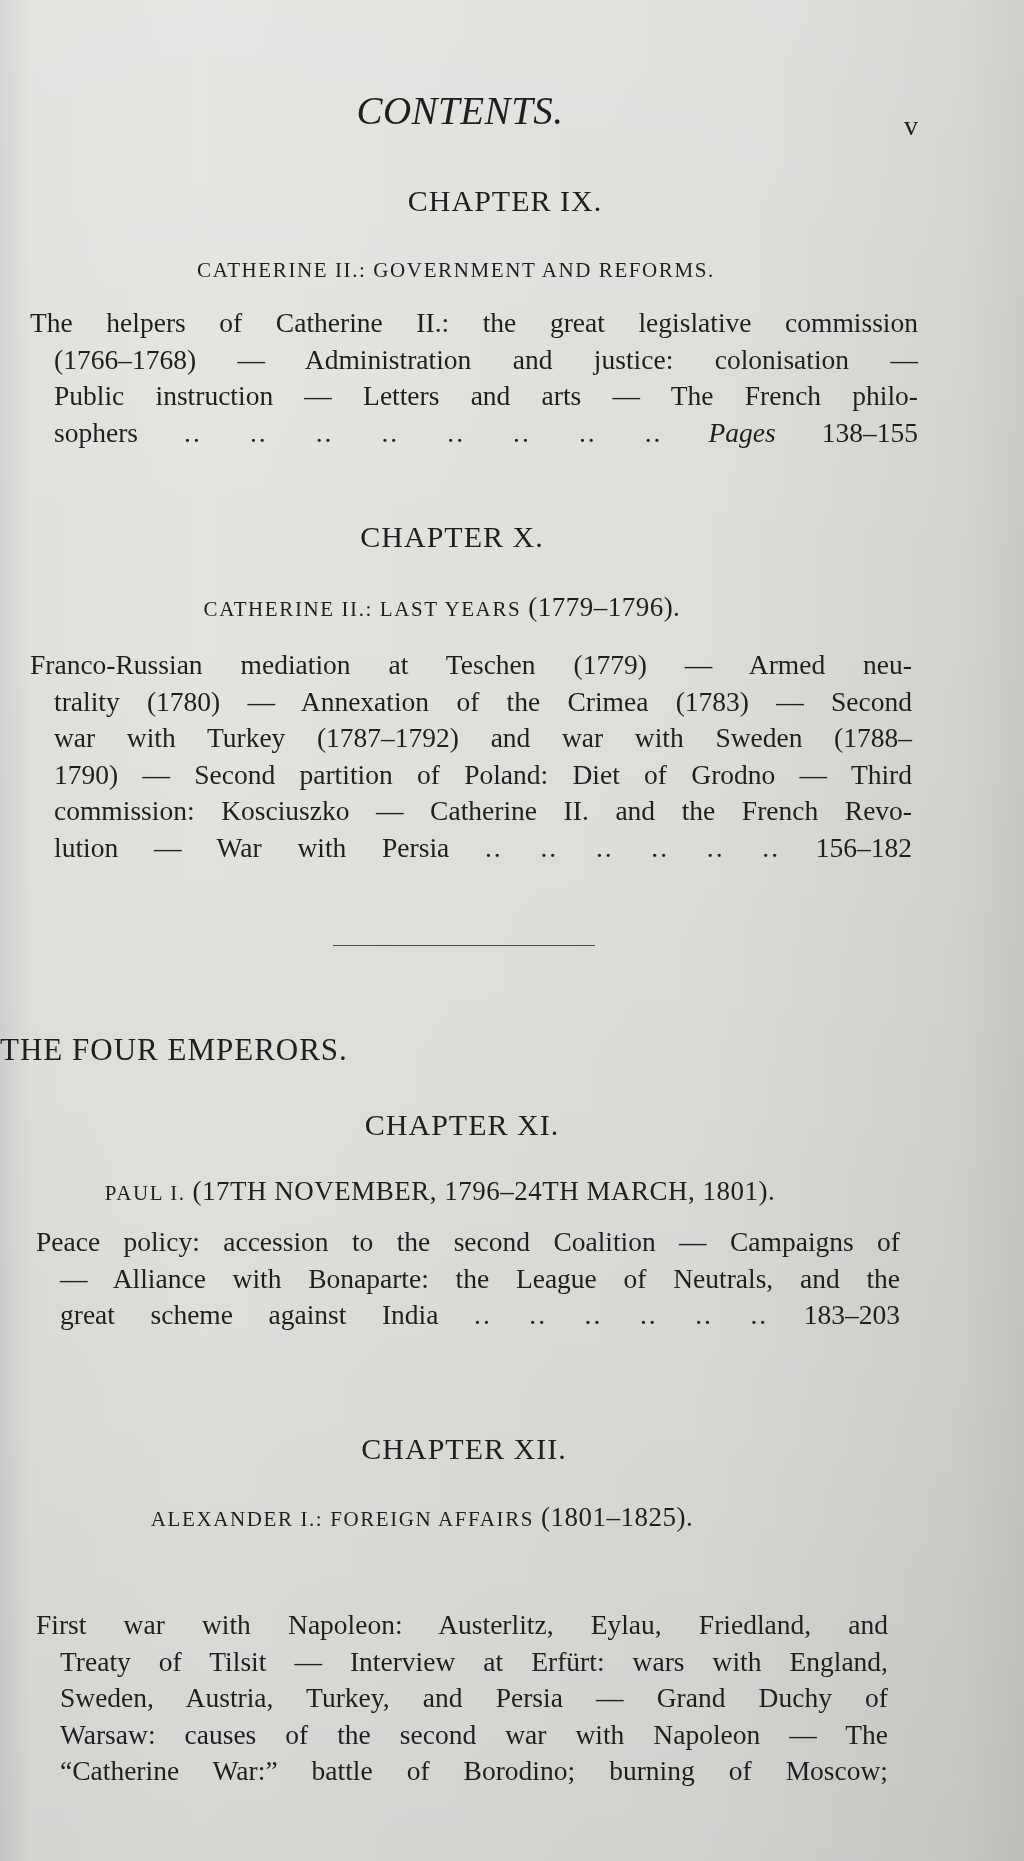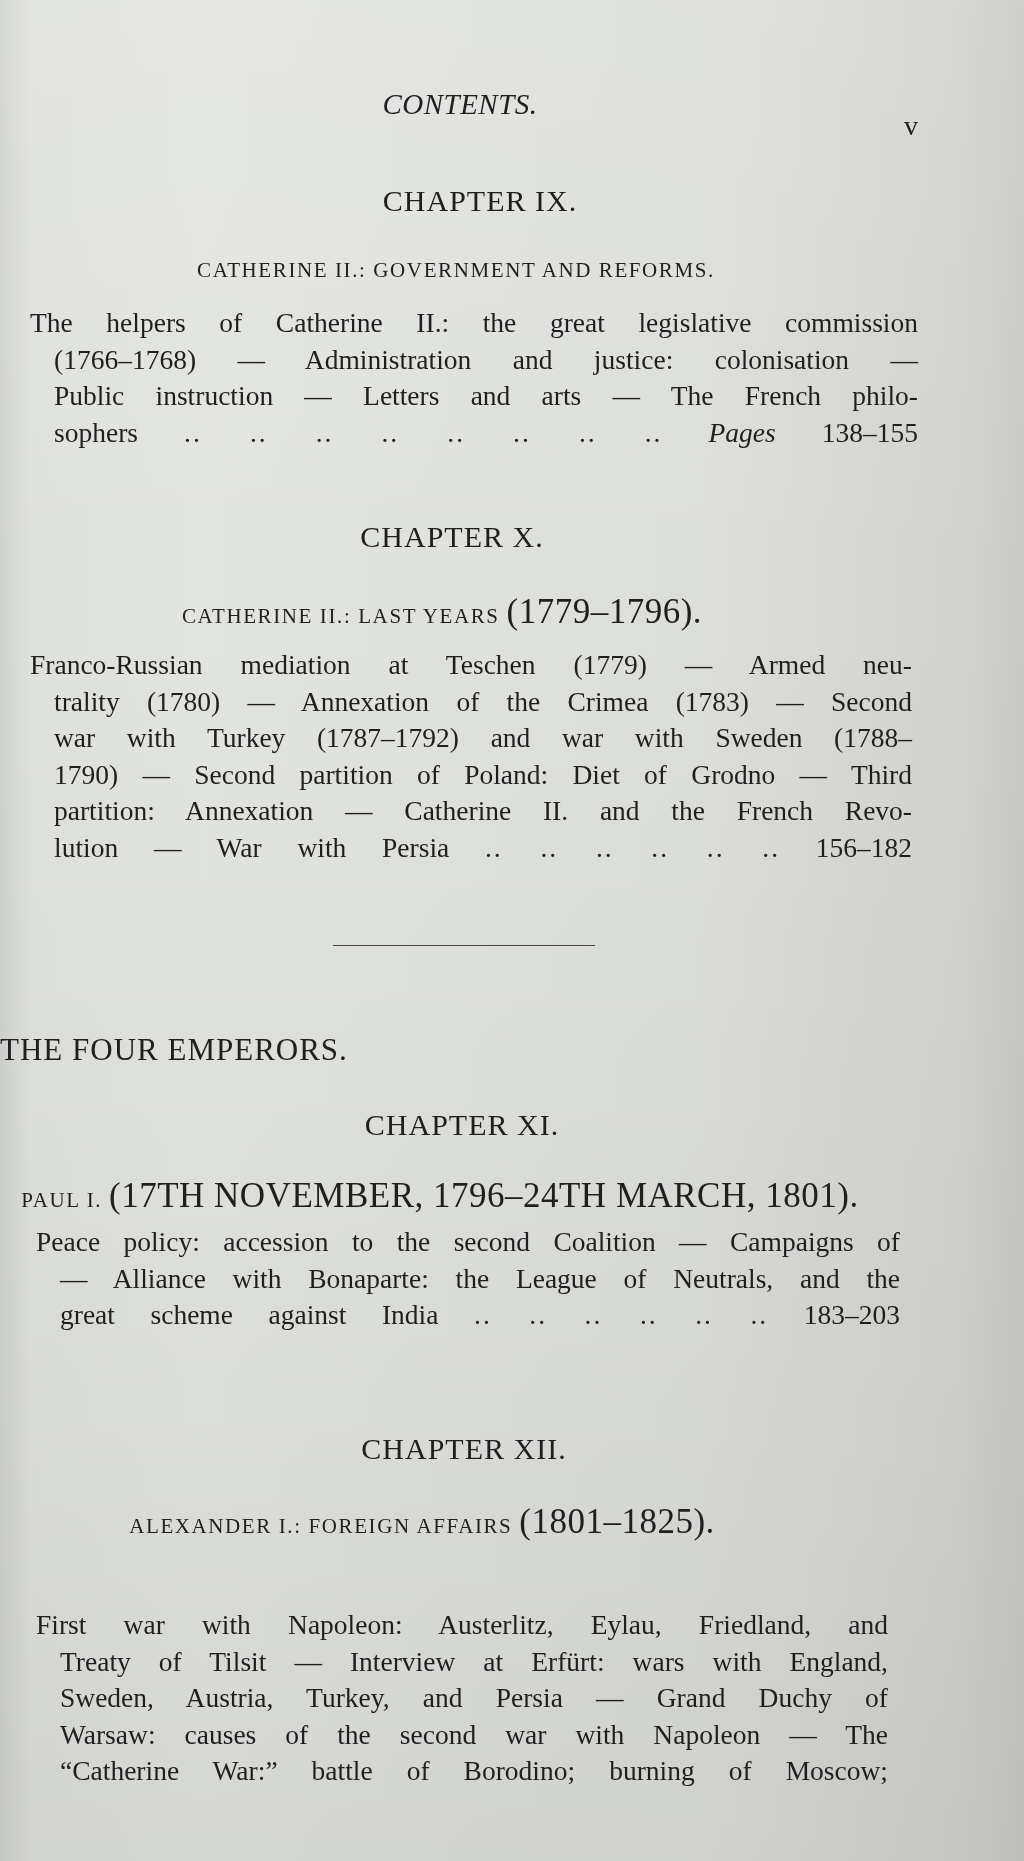--- a/index.html
+++ b/index.html
@@ -21,21 +21,21 @@
       background: linear-gradient(180deg, rgba(255,255,255,0.10) 0px, rgba(0,0,0,0) 600px, rgba(0,0,0,0.03) 1400px, rgba(0,0,0,0.06) 1861px);
       pointer-events: none;
     }
     .abs { position: absolute; }
     .running-head {
       top: 88px;
       left: 0;
       width: 920px;
       text-align: center;
       font-style: italic;
-      font-size: 29px;
+      font-size: 39px;
       letter-spacing: 0.5px;
     }
     .page-num {
       top: 110px;
       left: 904px;
       font-size: 28px;
     }
     .chapter-title {
       left: 0;
       width: 960px;
@@ -45,21 +45,21 @@
     }
     .chapter-sub {
       left: 0;
       width: 940px;
       text-align: center;
       font-size: 21px;
       letter-spacing: 1.6px;
       font-variant: small-caps;
     }
     .chapter-sub .big {
-      font-size: 35px;
+      font-size: 27px;
       letter-spacing: 0.5px;
       font-variant: normal;
     }
     .summary {
       left: 30px;
       width: 888px;
       font-size: 27.5px;
       line-height: 36.5px;
     }
     .summary .line {
@@ -97,21 +97,21 @@
   </style>
 </head>
 <body>
 
 <div class="page-shade"></div>
 
 <div class="abs running-head">CONTENTS.</div>
 <div class="abs page-num">v</div>
 
 <section>
-  <div class="abs chapter-title" style="top:184px;">CHAPTER IX.</div>
+  <div class="abs chapter-title" style="top:184px;padding-left:25px;">CHAPTER IX.</div>
   <div class="abs chapter-sub" style="top:258px; left:-14px;">CATHERINE II.: GOVERNMENT AND REFORMS.</div>
   <div class="abs summary" style="top:305px;">
     <span class="line first">The helpers of Catherine II.: the great legislative commission</span>
     <span class="line indent">(1766–1768) — Administration and justice: colonisation —</span>
     <span class="line indent">Public instruction — Letters and arts — The French philo-</span>
     <span class="line indent">
       <span>sophers</span>
       <span class="dots">.. .. .. .. .. .. .. ..</span>
       <span><span class="pages-label">Pages</span> <span>138–155</span></span>
     </span>
@@ -122,21 +122,21 @@
   <div class="abs chapter-title" style="top:520px; left:-28px;">CHAPTER X.</div>
   <div class="abs chapter-sub" style="top:592px; left:-28px;">
     <span>CATHERINE II.: LAST YEARS</span>
     <span class="big">(1779–1796).</span>
   </div>
   <div class="abs summary" style="top:647px; left:30px; width:882px;">
     <span class="line first">Franco-Russian mediation at Teschen (1779) — Armed neu-</span>
     <span class="line indent">trality (1780) — Annexation of the Crimea (1783) — Second</span>
     <span class="line indent">war with Turkey (1787–1792) and war with Sweden (1788–</span>
     <span class="line indent">1790) — Second partition of Poland: Diet of Grodno — Third</span>
-    <span class="line indent">partition: Annexation — Catherine II. and the French Revo-</span>
+    <span class="line indent">commission: Kosciuszko — Catherine II. and the French Revo-</span>
     <span class="line indent">
       <span>lution — War with Persia</span>
       <span class="dots">.. .. .. .. .. ..</span>
       <span>156–182</span>
     </span>
   </div>
 </section>
 
 <div class="abs section-rule"></div>
 

